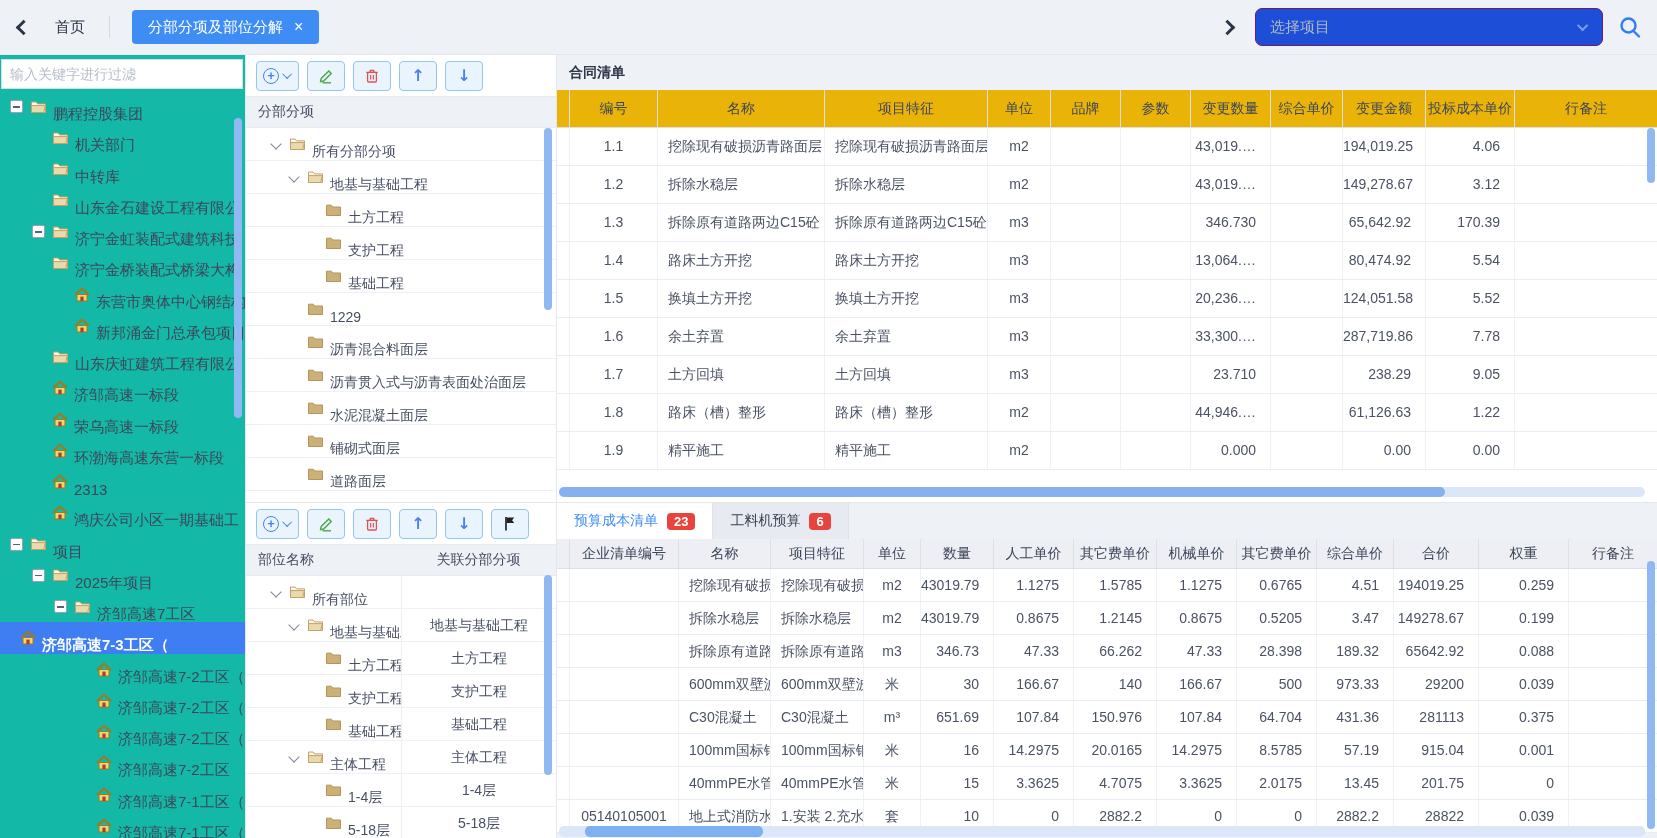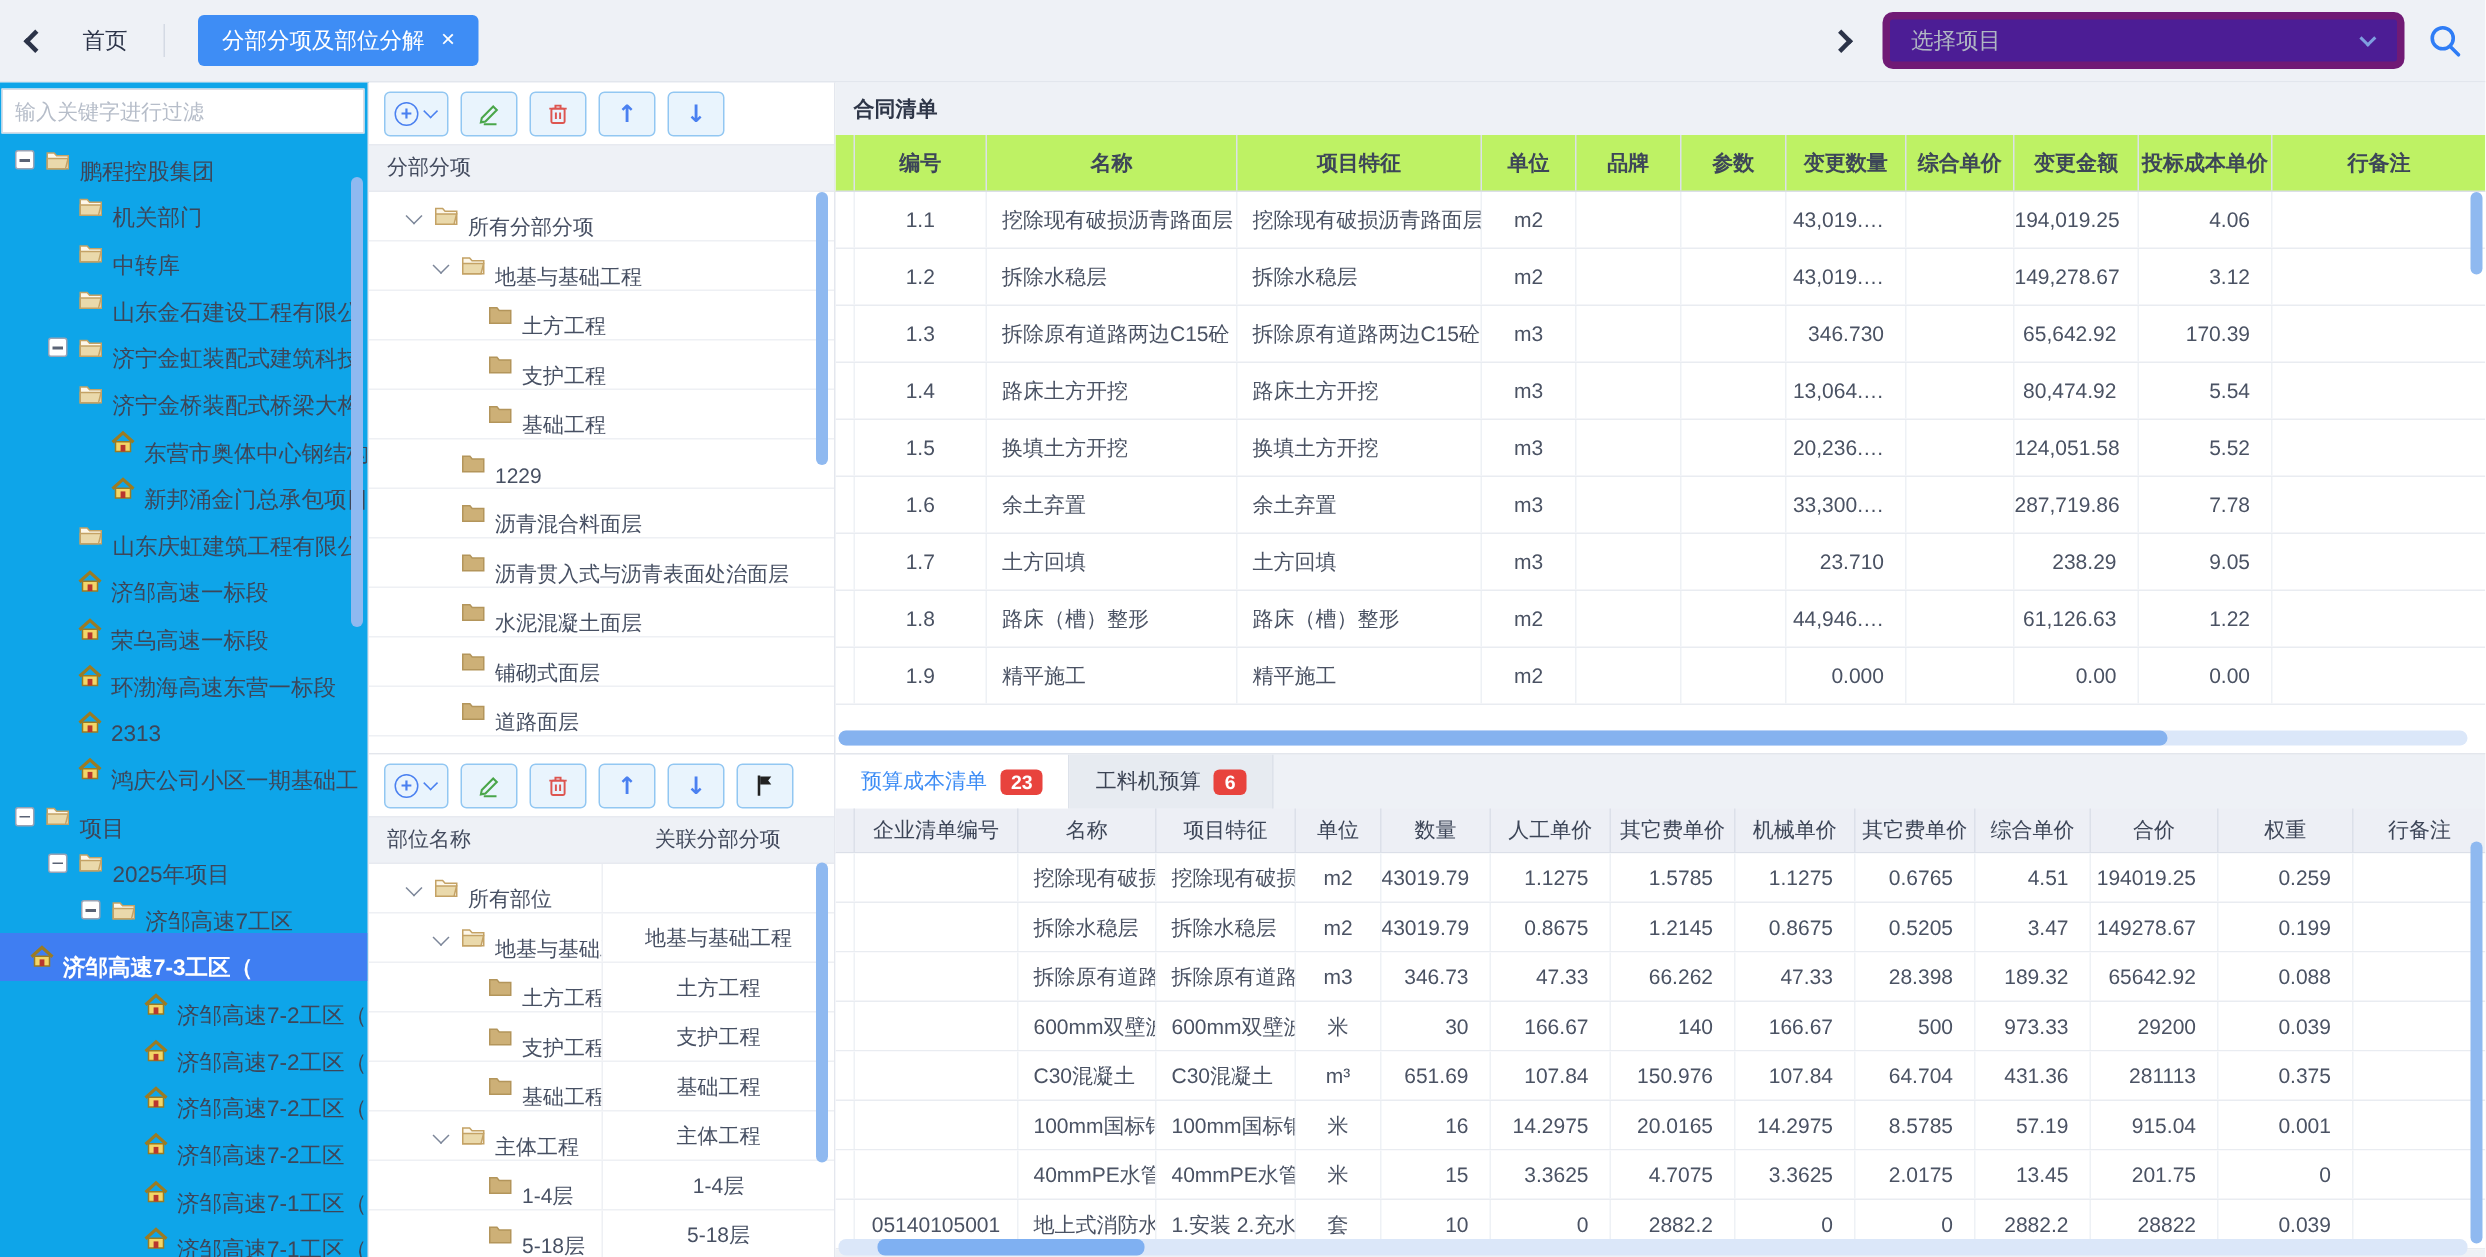--- a/index.html
+++ b/index.html
@@ -9,28 +9,28 @@
   
   .topbar{height:55px;background:#eef1f6;display:flex;align-items:center;border-bottom:1px solid #e2e6ed;}
   .chev{width:11px;height:11px;border-left:3px solid #2b3348;border-bottom:3px solid #2b3348;display:inline-block;}
   .chev-left{transform:rotate(45deg);margin-left:18px;}
   .chev-right{transform:rotate(-135deg);margin-right:22px;}
   .home-tab{margin-left:26px;font-size:15px;color:#2b3348;cursor:pointer;}
   .tab-divider{width:1px;height:22px;background:#d4dae4;margin-left:24px;}
   .active-tab{margin-left:22px;height:34px;border-radius:4px;background:#3e8df5;color:#fff;display:flex;align-items:center;gap:11px;padding:0 16px;font-size:15px;cursor:pointer;}
   .tab-close{font-size:16px;line-height:1;}
   .tb-spacer{flex:1;}
-  .project-select{width:348px;height:38px;background:#4c1d95;border:5px solid #701a75;border-radius:7px;display:flex;align-items:center;padding:0 14px;margin-right:14px;cursor:pointer;justify-content:center;}
+  .project-select{width:348px;height:38px;background:#1d4ed8;border:1px solid #701a75;border-radius:7px;display:flex;align-items:center;padding:0 14px;margin-right:14px;cursor:pointer;justify-content:center;}
   .ps-placeholder{color:#b0b7c3;font-size:15px;}
   .select-caret{margin-left:auto;width:8px;height:8px;border-left:2px solid #7f9fe0;border-bottom:2px solid #7f9fe0;transform:rotate(-45deg) translateY(-2px);}
   .search-btn{margin-right:14px;cursor:pointer;display:flex;align-items:center;}
 
   
   .main{display:flex;height:783px;}
-  .sidebar{width:246px;border-right:1px solid #e4e7ee;position:relative;overflow:hidden;background:#0ea5e9;}
+  .sidebar{width:246px;border-right:1px solid #e4e7ee;position:relative;overflow:hidden;background:#14b8a6;}
   .mid-col{width:311px;border-right:1px solid #e4e7ee;display:flex;flex-direction:column;}
   .right-col{flex:1;display:flex;flex-direction:column;min-width:0;}
 
   
   .filter-input{display:block;width:242px;height:30px;margin:4px 1px 2px 1px;border:1px solid #d9dde6;padding:0 8px;font-size:14px;color:#475063;outline:none;font-family:inherit;}
   .filter-input::placeholder{color:#b6bdc9;}
   .s-item{height:31.25px;display:flex;align-items:center;white-space:nowrap;overflow:hidden;font-size:15px;color:#3d4659;cursor:pointer;}
   .s-item.selected{background:#3f7ef2;color:#fff;font-weight:bold;}
   .box-exp{width:13px;height:13px;border:1px solid #9aa3b5;background:#fff;position:relative;flex:0 0 13px;margin-right:7px;border-radius:2px;}
   .box-exp::after{content:"";position:absolute;left:2px;right:2px;top:5px;height:1.5px;background:#5a6375;}
@@ -62,21 +62,21 @@
   .mb-vthumb{right:4px;top:72px;height:200px;}
   .p-head{display:flex;height:32px;}
   .p-head .ph2{flex:1;text-align:center;}
   .p-row{display:flex;height:33px;border-bottom:1px solid #eef0f4;cursor:pointer;}
   .p-name{width:155px;display:flex;align-items:center;overflow:hidden;white-space:nowrap;}
   .p-linked{flex:1;text-align:center;line-height:32px;border-left:1px solid #eef0f4;overflow:hidden;white-space:nowrap;}
 
   
   .right-top{height:447px;position:relative;overflow:hidden;}
   .ct-title{height:35px;background:#eef1f6;font-weight:bold;color:#2e3648;display:flex;align-items:center;padding-left:12px;}
-  .ct-head{display:flex;height:38px;background:#bef264;border-bottom:1px solid #dbdfe8;font-weight:bold;}
+  .ct-head{display:flex;height:38px;background:#eab308;border-bottom:1px solid #dbdfe8;}
   .ct-head .cell{line-height:37px;text-align:center;color:#3d4658;border-right:1px solid #dce0e9;overflow:hidden;white-space:nowrap;flex:0 0 auto;}
   .ct-row{display:flex;height:38px;border-bottom:1px solid #e9ecf1;}
   .ct-row .cell{line-height:37px;border-right:1px solid #eef1f5;overflow:hidden;white-space:nowrap;color:#4a5263;flex:0 0 auto;}
   .cc0{width:13px;}.cc1{width:88px;}.cc2{width:167px;}.cc3{width:163px;}.cc4{width:63px;}
   .cc5{width:70px;}.cc6{width:70px;}.cc7{width:80px;}.cc8{width:72px;}.cc9{width:83px;}
   .cc10{width:89px;}.cc11{flex:1 1 60px !important;min-width:40px;border-right:none !important;}
   .tl{text-align:left;padding-left:10px;}
   .tc{text-align:center;}
   .tr{text-align:right;padding-right:14px;}
   .hscroll-track{position:absolute;left:2px;right:12px;height:10px;background:#dbe7f9;border-radius:5px;}

